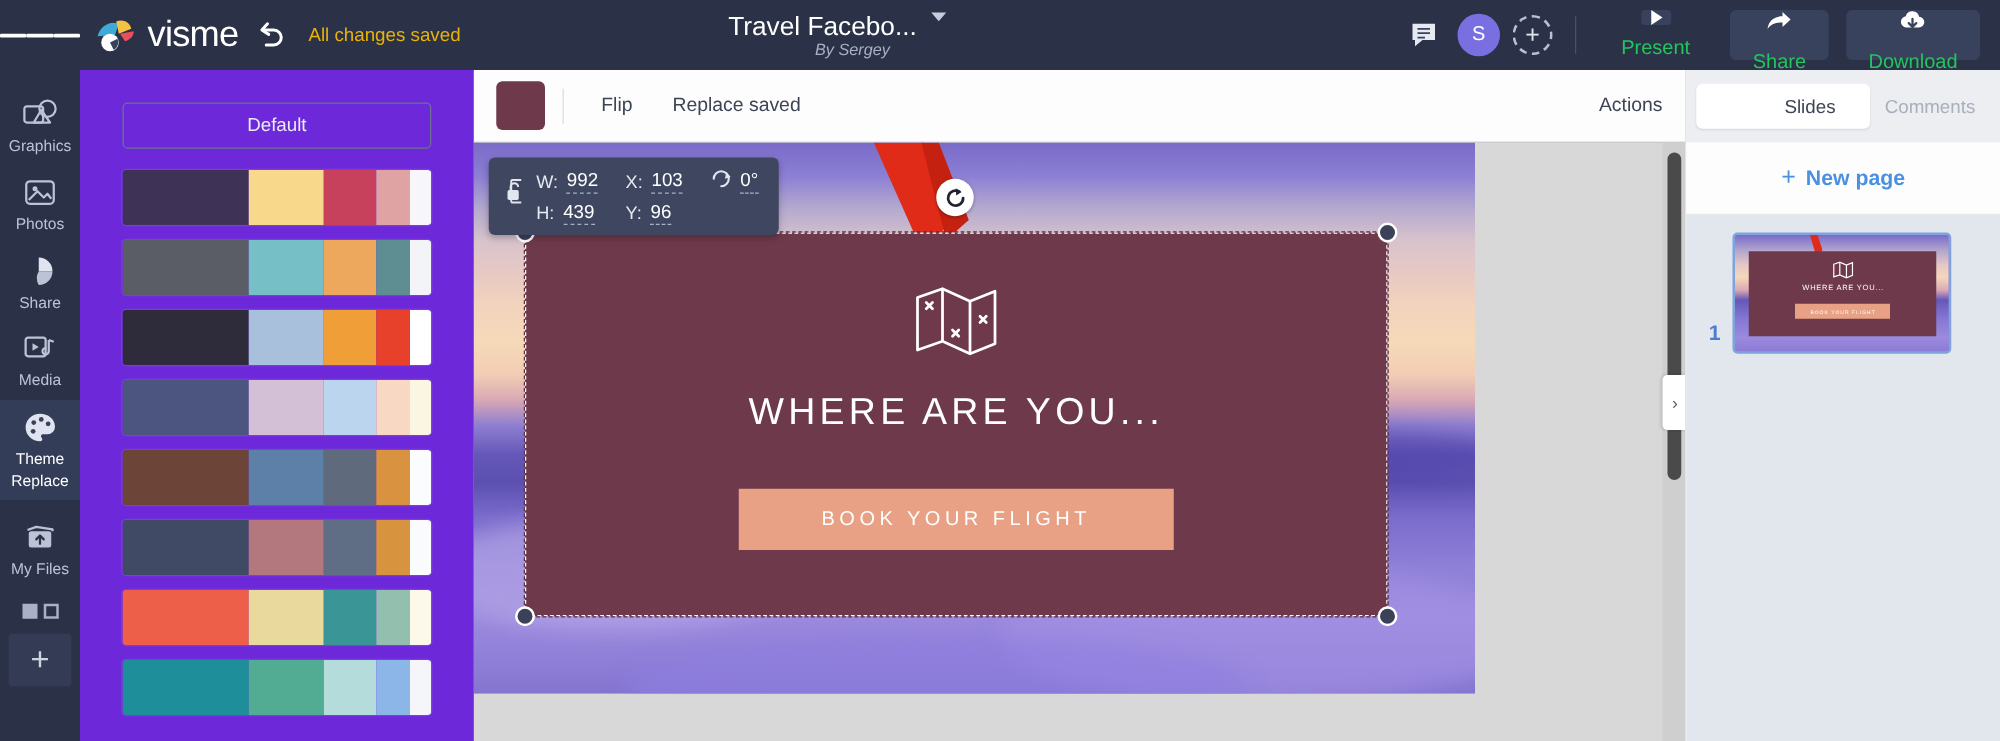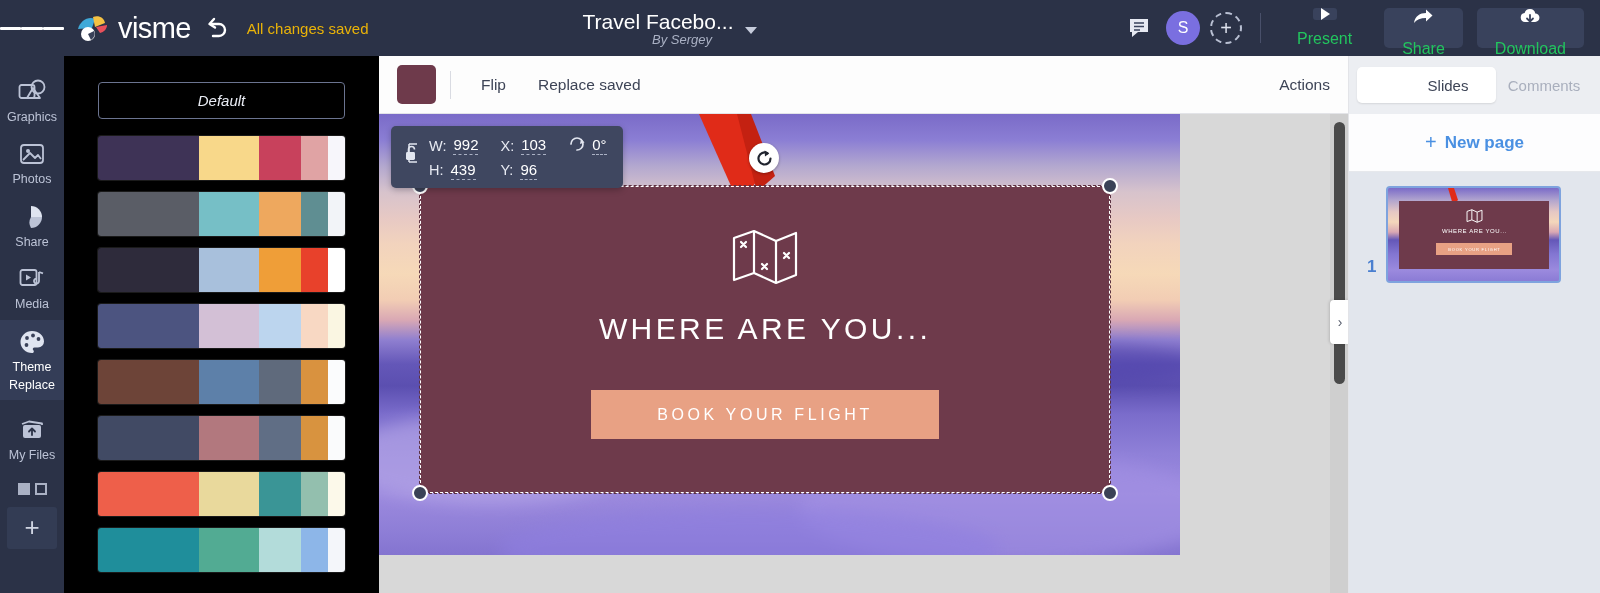--- a/index.html
+++ b/index.html
@@ -25,21 +25,21 @@
     font-size: 29px; color: #fff; letter-spacing: -0.6px; font-weight: 400;
   }
   .undo-icon { margin-left: 12px; width: 26px; height: 26px; cursor:pointer; }
   .saved-text { margin-left: 18px; color: #eab308; font-size: 15px; }
 
   .doc-title-wrap {
     position: absolute; left: 0; right: 0; top: 0; height: 56px;
     display:flex; flex-direction: column; align-items:center; justify-content:center;
     pointer-events:none;
   }
-  .doc-title-row { display:flex; align-items:flex-end; gap:12px; pointer-events:auto; cursor:pointer; }
+  .doc-title-row { display:flex; align-items:flex-start; gap:12px; pointer-events:auto; cursor:pointer; }
   .doc-title { color: #ffffff; font-size: 21px; }
   .doc-sub { color: #aab1c4; font-size: 13px; font-style: italic; margin-top:-2px; margin-left: 24px; }
   .caret-down { width:0;height:0;border-left:6px solid transparent;border-right:6px solid transparent;border-top:7px solid #c6ccdc; }
 
   .top-right { margin-left:auto; display:flex; align-items:center; gap:14px; padding-right: 16px; }
   .comment-icon { width: 24px; height: 22px; cursor:pointer; }
   .avatar {
     width: 34px; height: 34px; border-radius: 50%;
     background: #7a6fe0; color: #fff; font-size: 16px;
     display:flex; align-items:center; justify-content:center; cursor:pointer;
@@ -79,21 +79,21 @@
   .nav-two-squares i.outline { background:transparent; border:2px solid #aab1c4; }
   .nav-plus {
     margin-top: 12px; width: 50px; height: 42px; background:#333c54;
     display:flex; align-items:center; justify-content:center;
     color:#cfd4e2; font-size: 26px; cursor:pointer; border-radius: 3px;
   }
 
   
   .theme-panel {
     position:absolute; left:64px; top:56px; width:315px; height:537px;
-    background:#000000; padding: 26px 34px 0 34px; font-style: italic;
+    background:#6d28d9; padding: 26px 34px 0 34px;
   }
   .default-btn {
     width: 100%; height: 37px; border:1px solid #6b7490; border-radius:4px;
     color:#e9ecf4; font-size:15px; display:flex; align-items:center; justify-content:center;
     cursor:pointer; margin-bottom: 17px; background: transparent;
   }
   .palette {
     display:flex; height: 44px; width: 100%; margin-bottom: 12px;
     border-radius: 3px; overflow: hidden; cursor:pointer;
     box-shadow: 0 0 0 1px rgba(255,255,255,0.10);

